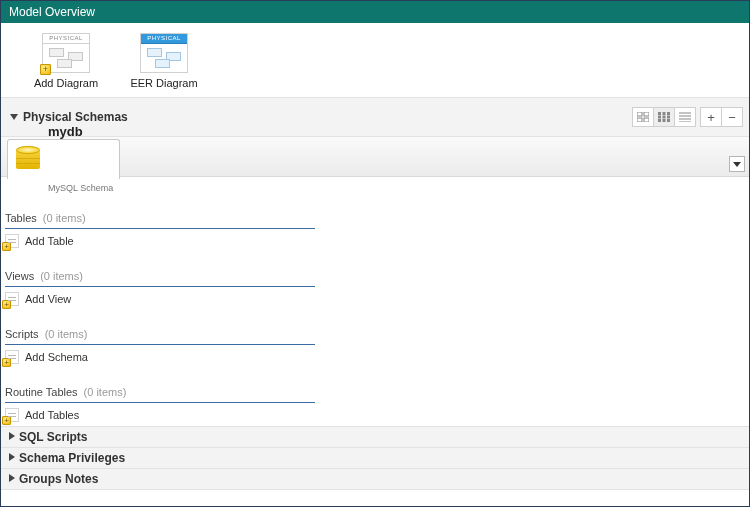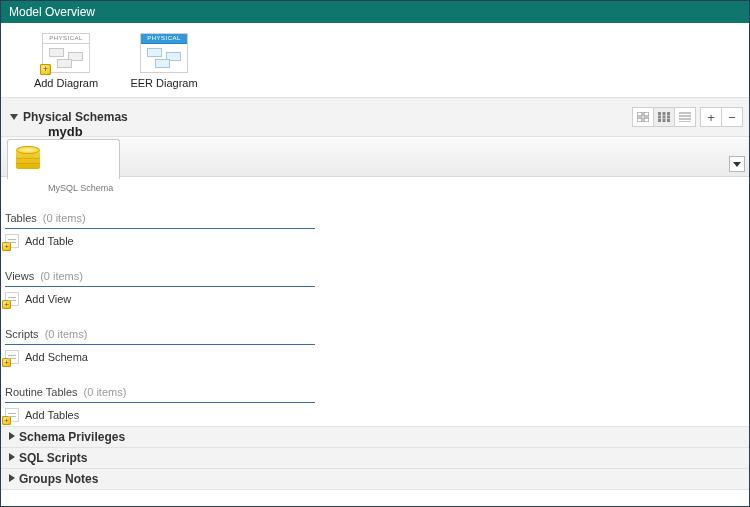--- a/index.html
+++ b/index.html
@@ -338,29 +338,29 @@
       <span class="add-label">Add Tables</span>
     </div>
   </div>
 
   <div class="collapsed-section">
     <span class="arrow">
       <svg width="10" height="10" viewBox="0 0 10 10">
           <polygon points="2,1 8,5 2,9" fill="#444"></polygon>
         </svg>
     </span>
-    <span class="title">Schema Privileges</span>
+    <span class="title">SQL Scripts</span>
   </div>
   <div class="collapsed-section">
     <span class="arrow">
       <svg width="10" height="10" viewBox="0 0 10 10">
           <polygon points="2,1 8,5 2,9" fill="#444"></polygon>
         </svg>
     </span>
-    <span class="title">SQL Scripts</span>
+    <span class="title">Schema Privileges</span>
   </div>
   <div class="collapsed-section">
     <span class="arrow">
       <svg width="10" height="10" viewBox="0 0 10 10">
           <polygon points="2,1 8,5 2,9" fill="#444"></polygon>
         </svg>
     </span>
     <span class="title">Groups Notes</span>
   </div>
 

